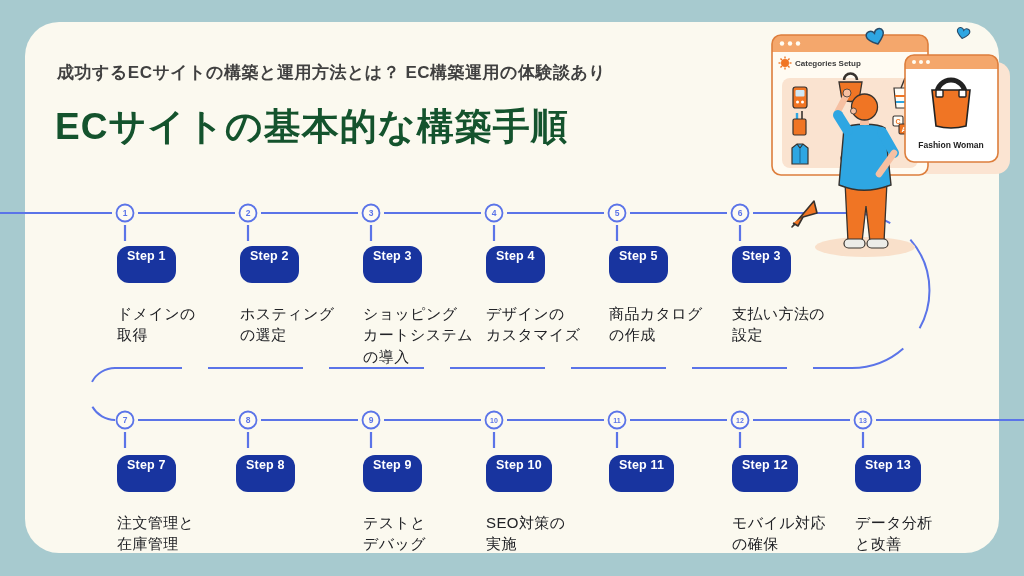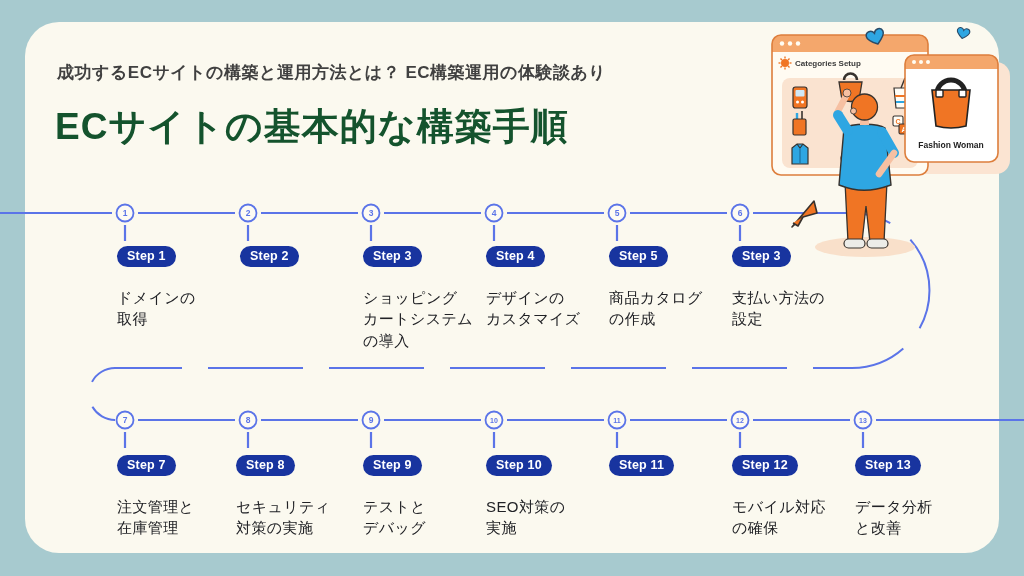--- a/index.html
+++ b/index.html
@@ -25,21 +25,21 @@
   .title{
     position:absolute;left:55px;top:102px;font-size:37px;font-weight:800;
     letter-spacing:1px;color:#14532d;z-index:2;
   }
   #tl{position:absolute;left:0;top:0;z-index:1;pointer-events:none;}
   .steps-layer{position:absolute;left:0;top:0;width:1024px;height:576px;z-index:2;}
   .step{position:absolute;width:121px;}
   .row-1 .step{top:246px;} .row-2 .step{top:455px;}
   .badge{
     display:inline-block;background:var(--badge);color:#fff;
-    font-size:12.5px;font-weight:700;padding:3px 10px 4px;border-radius:12px;
+    font-size:12.5px;font-weight:700;padding:3px 10px 20px;border-radius:12px;
     letter-spacing:.2px;
     text-align:center;
   }
   .lbl{
     margin-top:20px;font-size:15px;line-height:1.42;font-weight:500;
     color:var(--text);white-space:pre-line;letter-spacing:.4px;
   }
   #illus{position:absolute;left:752px;top:16px;z-index:3;}
   .o-f{fill:var(--orange);} .o-s{stroke:var(--obord);}
   .ink{stroke:#37322e;} .nf{fill:none;}
@@ -110,36 +110,36 @@
       <circle cx="863" cy="420" r="8.5" fill="#FDFBF3" stroke="#5B74E8" stroke-width="1.8"></circle>
       <text x="863" y="423" text-anchor="middle" font-size="7" font-weight="700" fill="#5B74E8">13</text>
       <line x1="863" y1="432" x2="863" y2="448" stroke="#5B74E8" stroke-width="2.2"></line>
     </g>
 </svg>
 
 <div class="steps-layer">
   <div class="row-1">
       <div class="step" style="left: 117px;"><span class="badge">Step 1</span><div class="lbl">ドメインの
 取得</div></div>
-      <div class="step" style="left: 240px;"><span class="badge">Step 2</span></div>
+      <div class="step" style="left: 240px;"><span class="badge">Step 2</span><div class="lbl">ホスティング
+の選定</div></div>
       <div class="step" style="left: 363px;"><span class="badge">Step 3</span><div class="lbl">ショッピング
 カートシステム
 の導入</div></div>
       <div class="step" style="left: 486px;"><span class="badge">Step 4</span><div class="lbl">デザインの
 カスタマイズ</div></div>
       <div class="step" style="left: 609px;"><span class="badge">Step 5</span><div class="lbl">商品カタログ
 の作成</div></div>
       <div class="step" style="left: 732px;"><span class="badge">Step 3</span><div class="lbl">支払い方法の
 設定</div></div>
     </div>
   <div class="row-2">
       <div class="step" style="left: 117px;"><span class="badge">Step 7</span><div class="lbl">注文管理と
 在庫管理</div></div>
-      <div class="step" style="left: 236px;"><span class="badge">Step 8</span><div class="lbl">セキュリティ
-対策の実施</div></div>
+      <div class="step" style="left: 236px;"><span class="badge">Step 8</span></div>
       <div class="step" style="left: 363px;"><span class="badge">Step 9</span><div class="lbl">テストと
 デバッグ</div></div>
       <div class="step" style="left: 486px;"><span class="badge">Step 10</span><div class="lbl">SEO対策の
 実施</div></div>
       <div class="step" style="left: 609px;"><span class="badge">Step 11</span></div>
       <div class="step" style="left: 732px;"><span class="badge">Step 12</span><div class="lbl">モバイル対応
 の確保</div></div>
       <div class="step" style="left: 855px;"><span class="badge">Step 13</span><div class="lbl">データ分析
 と改善</div></div>
     </div>

